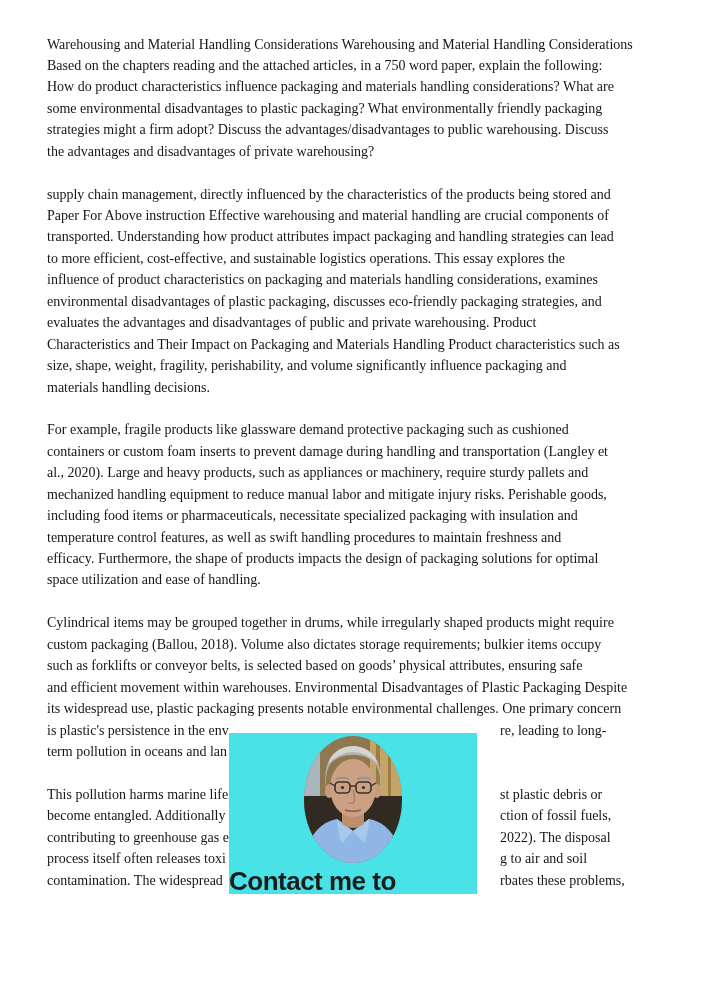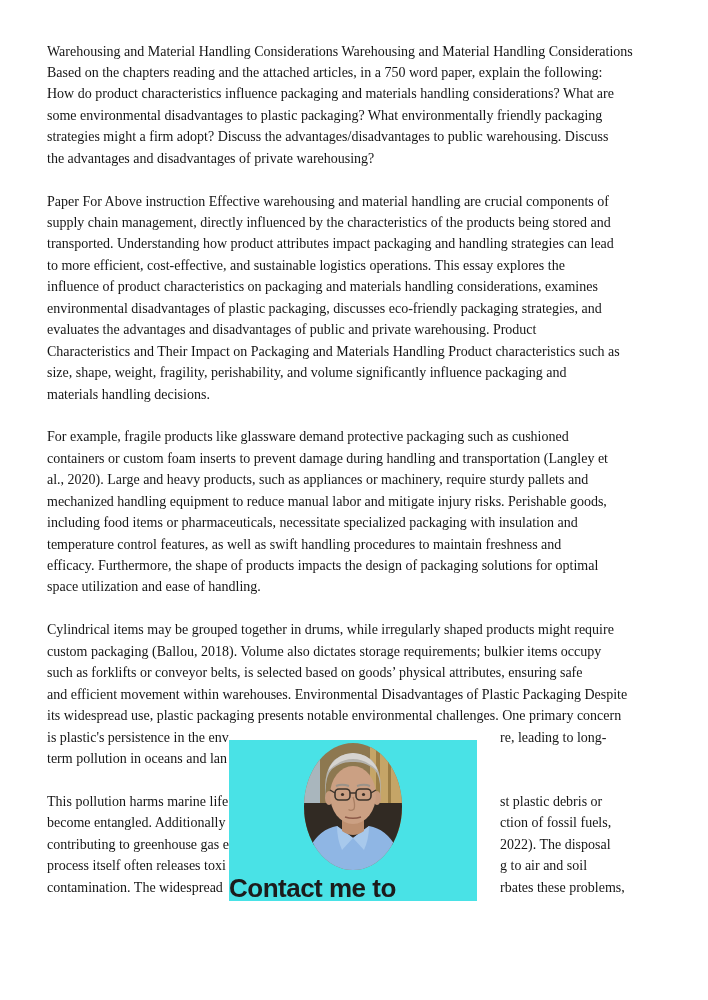--- a/index.html
+++ b/index.html
@@ -7,21 +7,20 @@
     padding: 0;
     background: #ffffff;
   }
   .page {
     position: relative;
     width: 708px;
     height: 894px;
     background: #ffffff;
     overflow: hidden;
     font-family: "Liberation Serif", serif;
-    margin-top: 7px;
   }
   .doc-body {
     position: absolute;
     left: 47px;
     top: 33.5px;
     width: 616px;
     font-size: 14px;
     line-height: 21.45px;
     color: #151515;
   }
@@ -85,22 +84,22 @@
   <div class="doc-body">
       <div class="paragraph">
         <div class="line"><span>Warehousing and Material Handling Considerations Warehousing and Material Handling Considerations</span></div>
         <div class="line"><span>Based on the chapters reading and the attached articles, in a 750 word paper, explain the following:</span></div>
         <div class="line"><span>How do product characteristics influence packaging and materials handling considerations? What are</span></div>
         <div class="line"><span>some environmental disadvantages to plastic packaging? What environmentally friendly packaging</span></div>
         <div class="line"><span>strategies might a firm adopt? Discuss the advantages/disadvantages to public warehousing. Discuss</span></div>
         <div class="line"><span>the advantages and disadvantages of private warehousing?</span></div>
       </div>
       <div class="paragraph">
+        <div class="line"><span>supply chain management, directly influenced by the characteristics of the products being stored and</span></div>
         <div class="line"><span>Paper For Above instruction Effective warehousing and material handling are crucial components of</span></div>
-        <div class="line"><span>supply chain management, directly influenced by the characteristics of the products being stored and</span></div>
         <div class="line"><span>transported. Understanding how product attributes impact packaging and handling strategies can lead</span></div>
         <div class="line"><span>to more efficient, cost-effective, and sustainable logistics operations. This essay explores the</span></div>
         <div class="line"><span>influence of product characteristics on packaging and materials handling considerations, examines</span></div>
         <div class="line"><span>environmental disadvantages of plastic packaging, discusses eco-friendly packaging strategies, and</span></div>
         <div class="line"><span>evaluates the advantages and disadvantages of public and private warehousing. Product</span></div>
         <div class="line"><span>Characteristics and Their Impact on Packaging and Materials Handling Product characteristics such as</span></div>
         <div class="line"><span>size, shape, weight, fragility, perishability, and volume significantly influence packaging and</span></div>
         <div class="line"><span>materials handling decisions.</span></div>
       </div>
       <div class="paragraph">

